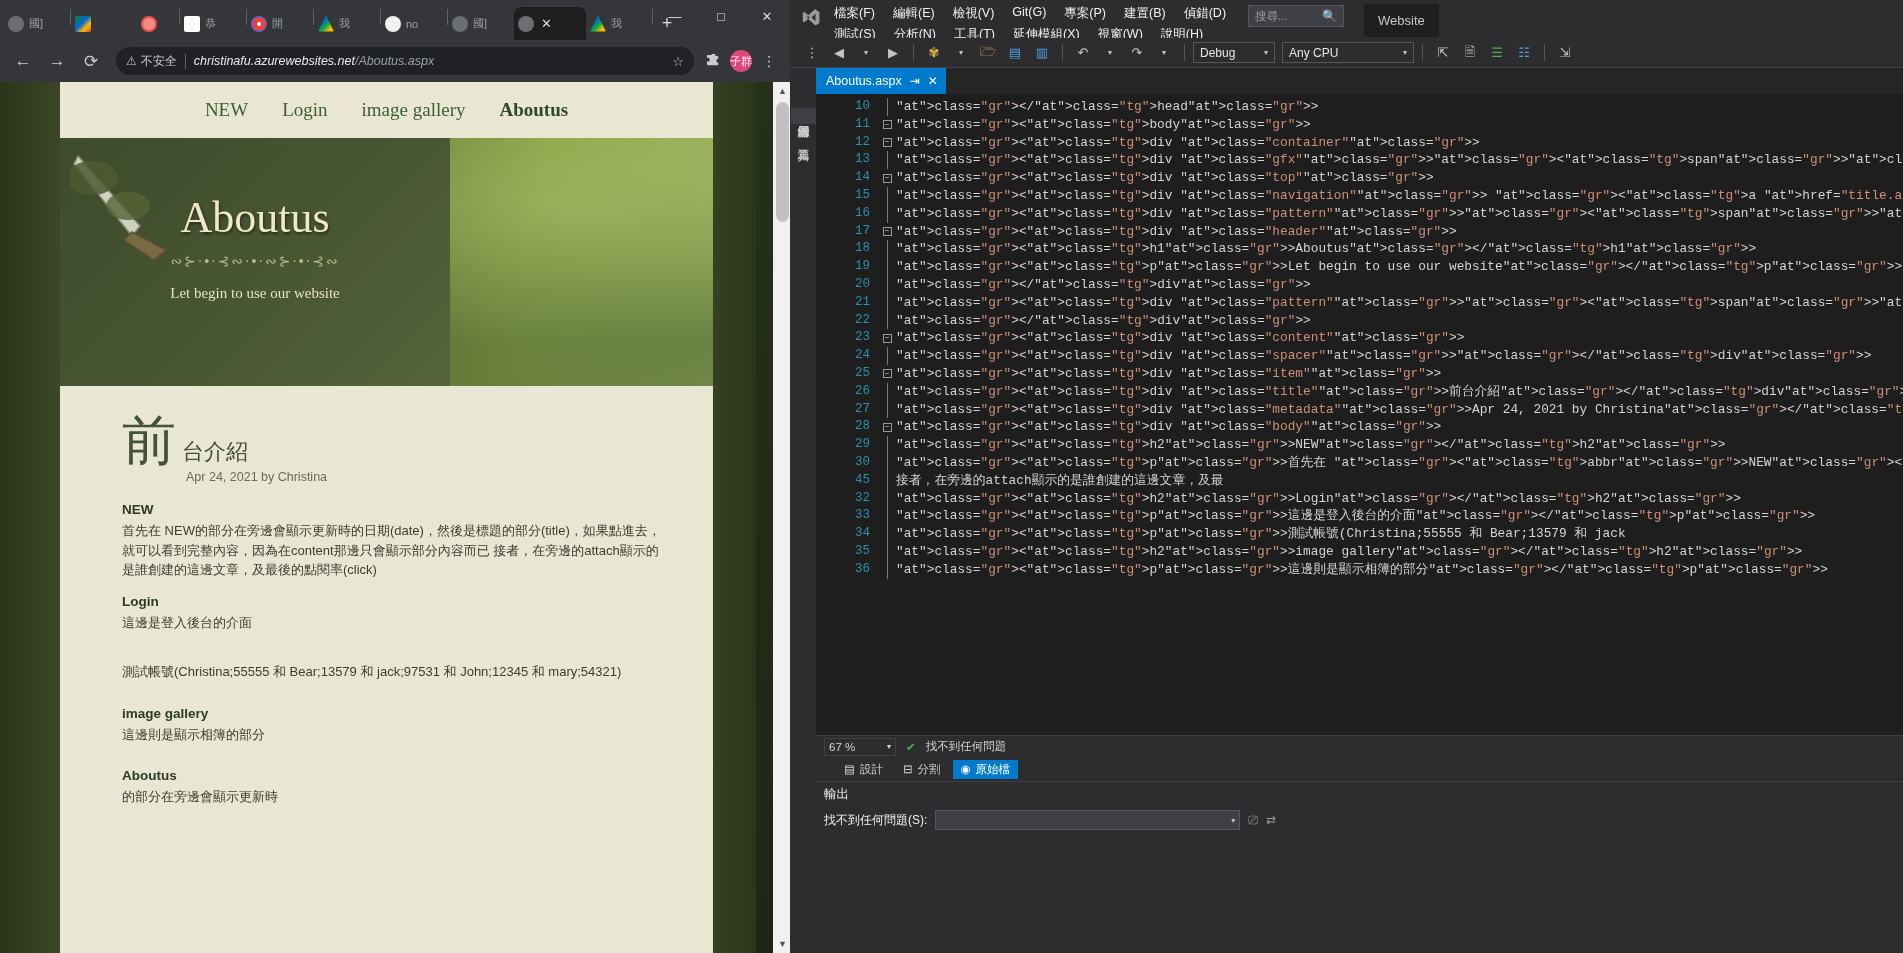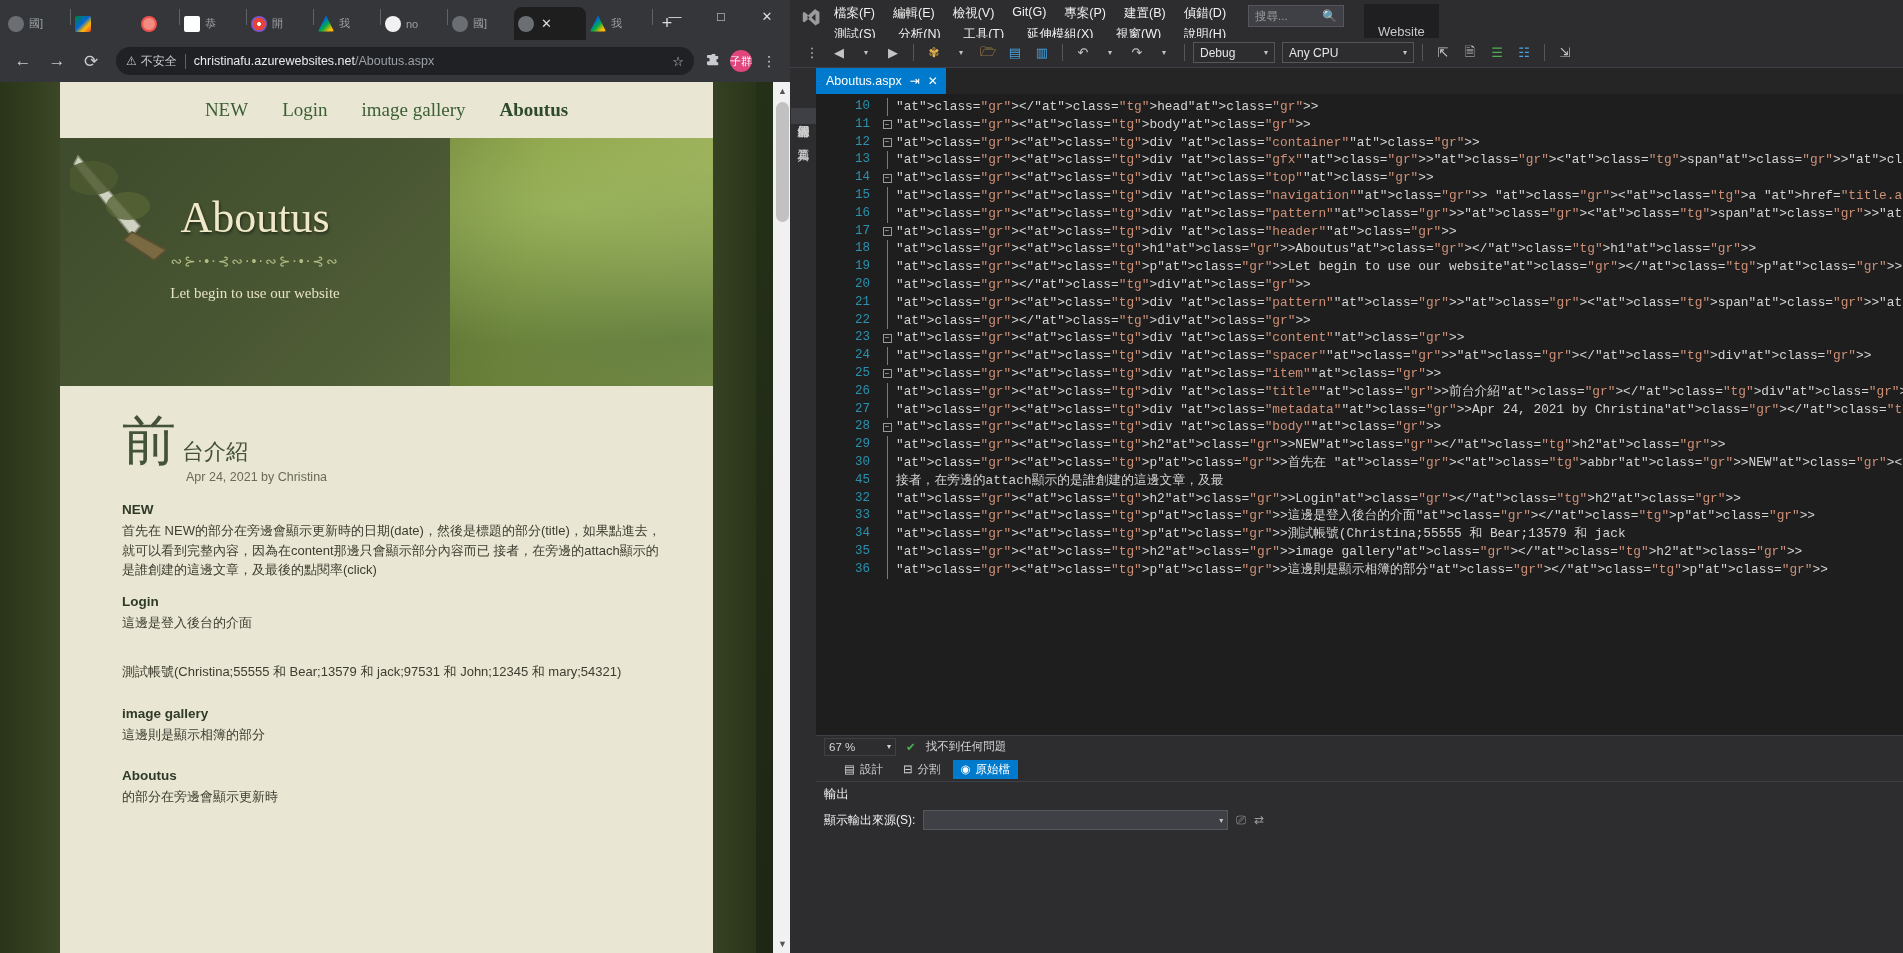--- a/index.html
+++ b/index.html
@@ -34,21 +34,21 @@
 
   .chrome-toolbar { height: 42px; background: #35363a; display: flex; align-items: center; padding: 0 8px; }
   .nav-btn { width: 30px; height: 30px; display: flex; align-items: center; justify-content: center;
     color: #c8cbcf; font-size: 17px; margin-right: 4px; }
   .omnibox {
     flex: 1; height: 28px; background: #202124; border-radius: 14px; display: flex; align-items: center;
     padding: 0 10px; margin: 0 6px; color: #e8eaed; font-size: 12.5px; min-width: 0;
   }
   .omni-warn { color: #c9ccd0; font-size: 12px; display: flex; align-items: center; gap: 4px; white-space: nowrap;}
   .omni-div { width: 1px; height: 15px; background: #5f6368; margin: 0 8px; }
-  .omni-url { color: #e8eaed; font-size: 12.5px; white-space: nowrap; overflow: hidden; }
+  .omni-url { color: #e8eaed; font-size: 12.5px; white-space: nowrap; overflow: hidden; font-style: italic; }
   .omni-url .path { color: #9aa0a6; }
   .omni-star { margin-left: auto; color: #c8cbcf; font-size: 13px; padding-left: 8px; }
   .tb-icon { width: 26px; height: 26px; display: flex; align-items: center; justify-content: center; color: #c8cbcf; font-size: 14px; }
   .avatar-pink { width: 22px; height: 22px; border-radius: 50%; background: #e0457b; color: #fff;
     font-size: 11px; display: flex; align-items: center; justify-content: center; margin: 16px 4px; }
 
   
   .viewport { position: absolute; top: 82px; left: 0; width: 790px; height: 871px; background: #fff; overflow: hidden; }
   .page {
     position: absolute; top: 0; left: 0; width: 773px; height: 871px;
@@ -91,26 +91,26 @@
   .c-p { font-size: 13px; color: #3d3d30; line-height: 1.5; margin: 0 0 4px; }
   .pg-scroll { position: absolute; right: 0; top: 0; width: 17px; height: 871px; background: #f1f1f1; }
   .pg-thumb { position: absolute; right: 1px; top: 20px; width: 13px; height: 120px; background: #c1c1c1; border-radius: 7px; }
   .pg-arrow { position: absolute; right: 3px; color: #555; font-size: 9px; }
 
   
   .vs { flex: 1; height: 953px; background: #2d2d30; position: relative; display: flex; flex-direction: column; }
   .vs-titlebar { height: 38px; display: flex; align-items: flex-start; background: #2d2d30; padding-left: 6px; }
   .vs-logo { width: 30px; height: 34px; display: flex; align-items: center; justify-content: center; }
   .vs-menus { display: flex; flex-direction: column; padding-top: 3px; }
-  .vs-menu-row { display: flex; gap: 2px; justify-content: space-between; }
+  .vs-menu-row { display: flex; gap: 2px; }
   .vs-menu-row span { color: #f1f1f1; font-size: 12.5px; padding: 2px 8px; white-space: nowrap; }
   .vs-search { margin-left: 14px; margin-top: 5px; width: 96px; height: 22px; background: #3f3f46; border: 1px solid #55555c;
     display: flex; align-items: center; padding: 0 6px; color: #9d9d9d; font-size: 11.5px; }
   .vs-search .mag { margin-left: auto; color: #ccc; font-size: 12px; }
-  .vs-sol-name { margin-left: 20px; margin-top: 4px; color: #c8c8c8; font-size: 13px; padding: 20px 14px; background: #1f1f22; }
+  .vs-sol-name { margin-left: 20px; margin-top: 4px; color: #c8c8c8; font-size: 13px; padding: 9px 14px; background: #1f1f22; }
 
   .vs-toolbar { height: 30px; background: #2d2d30; display: flex; align-items: center; padding-left: 10px; gap: 3px; border-bottom: 1px solid #3f3f46; }
   .tbi { width: 24px; height: 22px; display: flex; align-items: center; justify-content: center; color: #c4c4c4; font-size: 13px; }
   .tbsep { width: 1px; height: 17px; background: #55555c; margin: 0 5px; }
   .combo { height: 21px; background: #2d2d30; border: 1px solid #55555c; color: #e6e6e6; font-size: 12px;
     display: flex; align-items: center; padding: 0 6px; }
   .combo .cv { white-space: nowrap; }
   .combo .ca { margin-left: auto; padding-left: 10px; font-size: 8px; color: #c4c4c4; }
 
   .vs-body { flex: 1; display: flex; min-height: 0; }
@@ -553,21 +553,21 @@
             <span>原始檔</span>
           </div>
         </div>
 
         <div class="out-panel">
           <div class="out-head">
             <span>輸出</span>
 
           </div>
           <div class="out-sub">
-            <span class="lbl">顯示輸出來源(S):</span>
+            <span class="lbl">找不到任何問題(S):</span>
             <div class="ocombo">
               <span></span>
               <span class="ca">▾</span>
             </div>
             <span style="color:#9d9d9d;font-size:12px;">⎚</span>
             <span style="color:#9d9d9d;font-size:12px;">⇄</span>
           </div>
         </div>
       </div>
 

